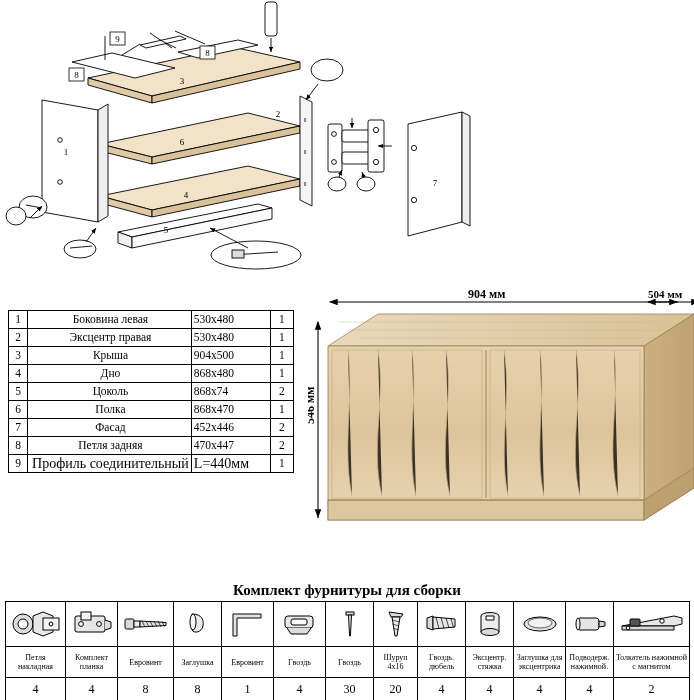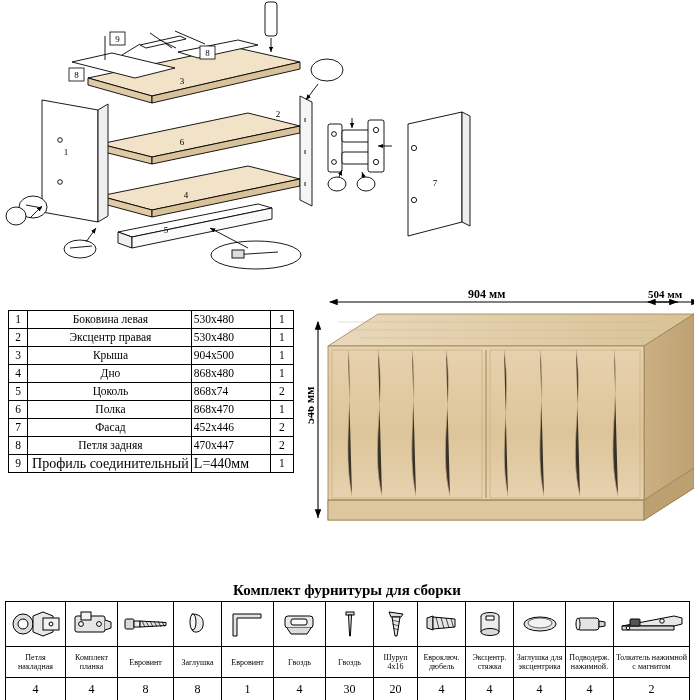--- a/index.html
+++ b/index.html
@@ -424,21 +424,21 @@
       </tr>
       <tr class="labels">
         <td>Петля накладная</td>
         <td>Комплект планка</td>
         <td>Евровинт</td>
         <td>Заглушка</td>
         <td>Евровинт</td>
         <td>Гвоздь</td>
         <td>Гвоздь</td>
         <td>Шуруп 4х16</td>
-        <td>Евроключ. дюбель</td>
+        <td>Гвоздь. дюбель</td>
         <td>Эксцентр. стяжка</td>
         <td>Заглушка для эксцентрика</td>
         <td>Подводерж. нажимной.</td>
         <td>Толкатель нажимной с магнитом</td>
       </tr>
       <tr class="counts">
         <td>4</td>
         <td>4</td>
         <td>8</td>
         <td>8</td>

